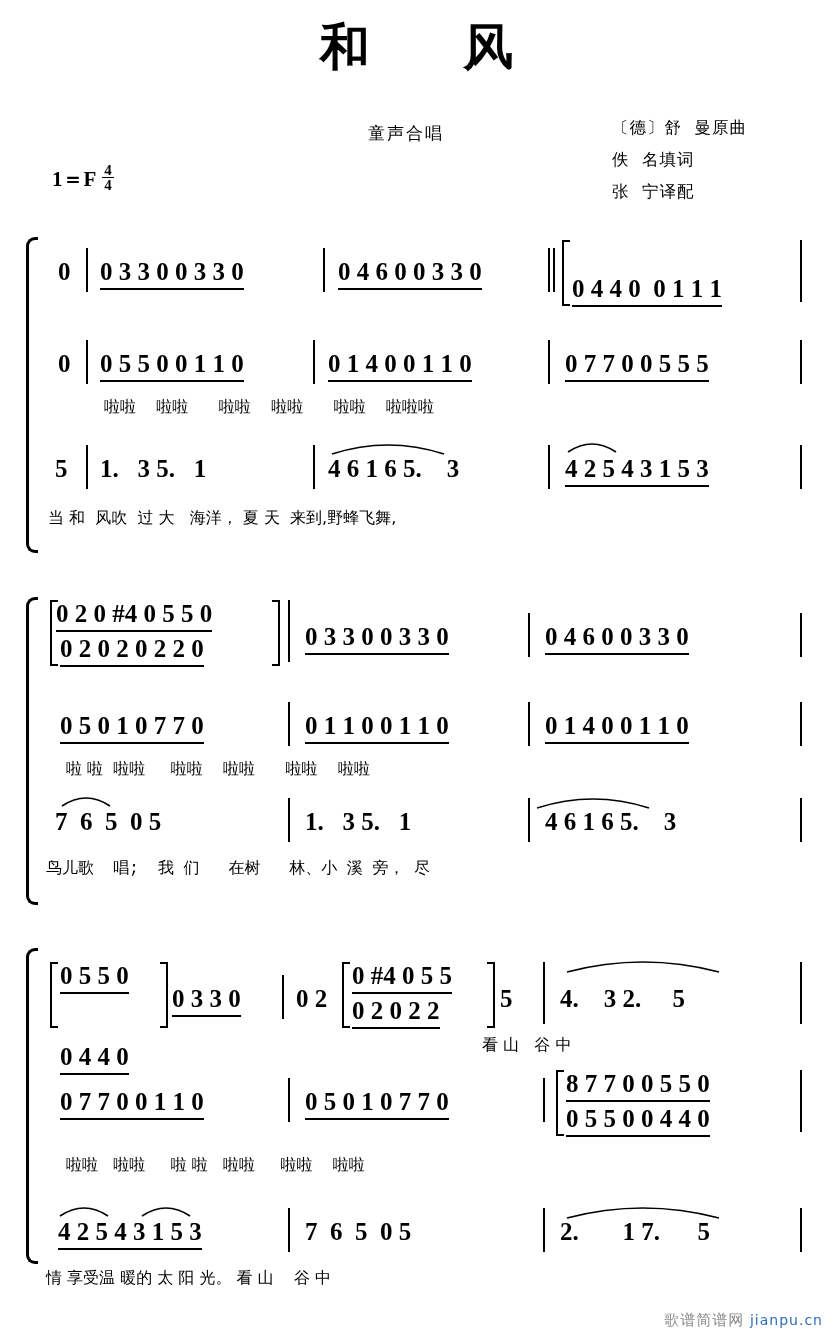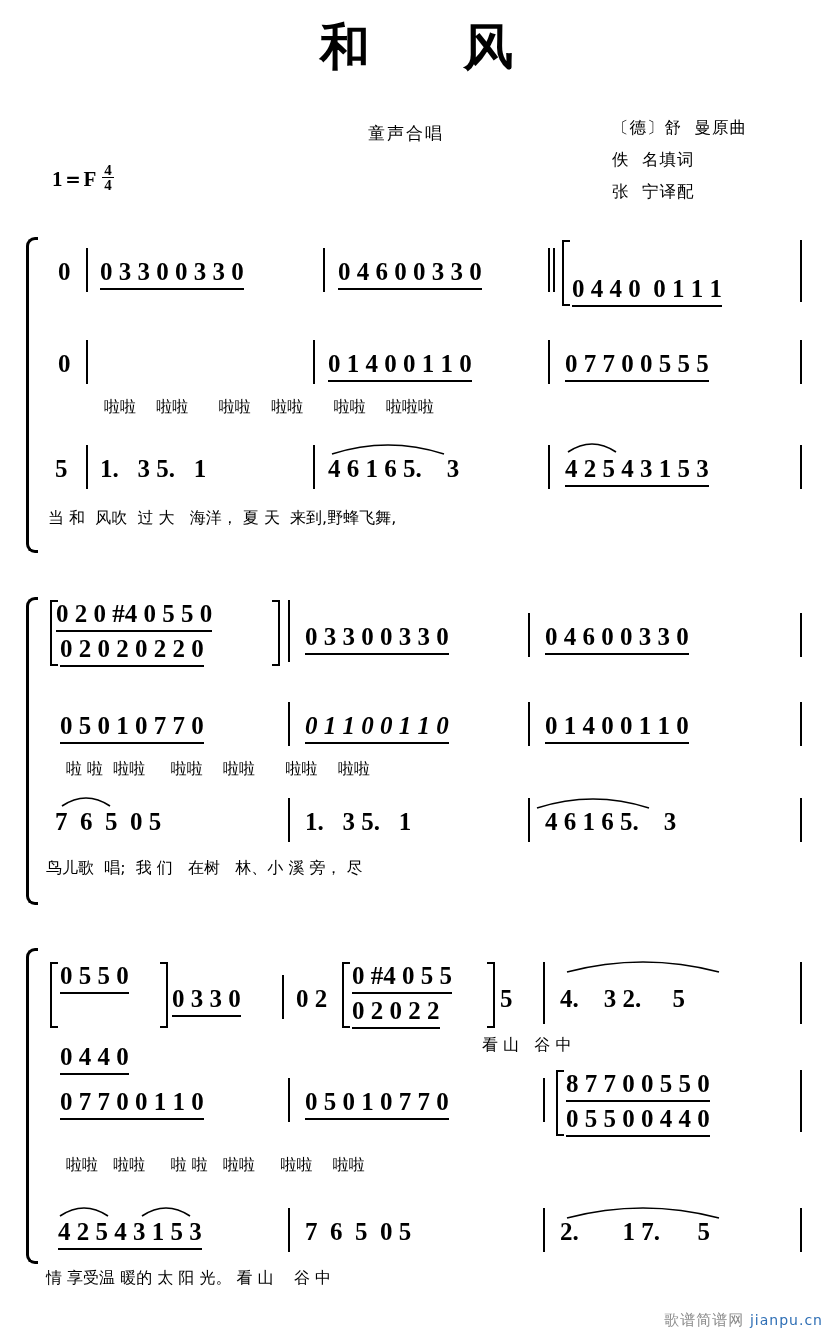--- a/index.html
+++ b/index.html
@@ -157,20 +157,21 @@
   <div class="bar" style="left:323px; top:248px; height:44px;"></div>
   <div class="mus ul1" style="left:338px; top:258px;">0 4 6 0 0 3 3 0</div>
   <div class="bar" style="left:548px; top:248px; height:44px;"></div>
   <div class="bar" style="left:553px; top:248px; height:44px;"></div>
   <div class="bracket-sm" style="left:562px; top:240px; height:62px;"></div>
   <div class="mus ul1" style="left:572px; top:275px;">0 4 4 0  0 1 1 1</div>
   <div class="bar" style="left:800px; top:240px; height:62px;"></div>
 
   <div class="mus" style="left:58px; top:350px;">0</div>
   <div class="bar" style="left:86px; top:340px; height:44px;"></div>
+  <div class="mus ul1" style="left:100px; top:350px;">0 5 5 0 0 1 1 0</div>
   <div class="bar" style="left:313px; top:340px; height:44px;"></div>
   <div class="mus ul1" style="left:328px; top:350px;">0 1 4 0 0 1 1 0</div>
   <div class="bar" style="left:548px; top:340px; height:44px;"></div>
   <div class="mus ul1" style="left:565px; top:350px;">0 7 7 0 0 5 5 5</div>
   <div class="bar" style="left:800px; top:340px; height:44px;"></div>
   <div class="lyr" style="left:104px; top:397px;">啦啦    啦啦      啦啦    啦啦      啦啦    啦啦啦</div>
 
   <div class="mus" style="left:55px; top:455px;">5</div>
   <div class="bar" style="left:86px; top:445px; height:44px;"></div>
   <div class="mus" style="left:100px; top:455px;">1.   3 5.   1</div>
@@ -196,33 +197,33 @@
   <div class="bracket-sm right" style="left:272px; top:600px; height:62px;"></div>
   <div class="bar" style="left:288px; top:600px; height:62px;"></div>
 
   <div class="mus ul1" style="left:305px; top:623px;">0 3 3 0 0 3 3 0</div>
   <div class="bar" style="left:528px; top:613px; height:44px;"></div>
   <div class="mus ul1" style="left:545px; top:623px;">0 4 6 0 0 3 3 0</div>
   <div class="bar" style="left:800px; top:613px; height:44px;"></div>
 
   <div class="mus ul1" style="left:60px; top:712px;">0 5 0 1 0 7 7 0</div>
   <div class="bar" style="left:288px; top:702px; height:44px;"></div>
-  <div class="mus ul1" style="left:305px; top:712px;font-style:italic;">0 1 1 0 0 1 1 0</div>
+  <div class="mus ul1" style="left:305px; top:712px;">0 1 1 0 0 1 1 0</div>
   <div class="bar" style="left:528px; top:702px; height:44px;"></div>
   <div class="mus ul1" style="left:545px; top:712px;">0 1 4 0 0 1 1 0</div>
   <div class="bar" style="left:800px; top:702px; height:44px;"></div>
   <div class="lyr" style="left:66px; top:759px;">啦 啦  啦啦     啦啦    啦啦      啦啦    啦啦</div>
 
   <div class="mus" style="left:55px; top:808px;">7  6  5  0 5</div>
   <div class="bar" style="left:288px; top:798px; height:44px;"></div>
   <div class="mus" style="left:305px; top:808px;">1.   3 5.   1</div>
   <div class="bar" style="left:528px; top:798px; height:44px;"></div>
   <div class="mus" style="left:545px; top:808px;">4 6 1 6 5.    3</div>
   <div class="bar" style="left:800px; top:798px; height:44px;"></div>
-  <div class="lyr" style="left:46px; top:858px;">鸟儿歌  唱;  我 们   在树   林、小 溪 旁， 尽</div>
+  <div class="lyr" style="left:46px; top:858px;font-family:Liberation Mono, monospace;">鸟儿歌  唱;  我 们   在树   林、小 溪 旁， 尽</div>
 
   <svg class="slur" style="left:535px; top:790px;" width="120" height="20">
     <path d="M2,18 Q58,0 114,18" stroke="#000" stroke-width="1.6" fill="none"></path>
   </svg>
   <svg class="slur" style="left:60px; top:790px;" width="52" height="18">
     <path d="M2,16 Q26,0 50,16" stroke="#000" stroke-width="1.6" fill="none"></path>
   </svg>
 
   <div class="brace" style="left:26px; top:948px; height:310px;"></div>
 

